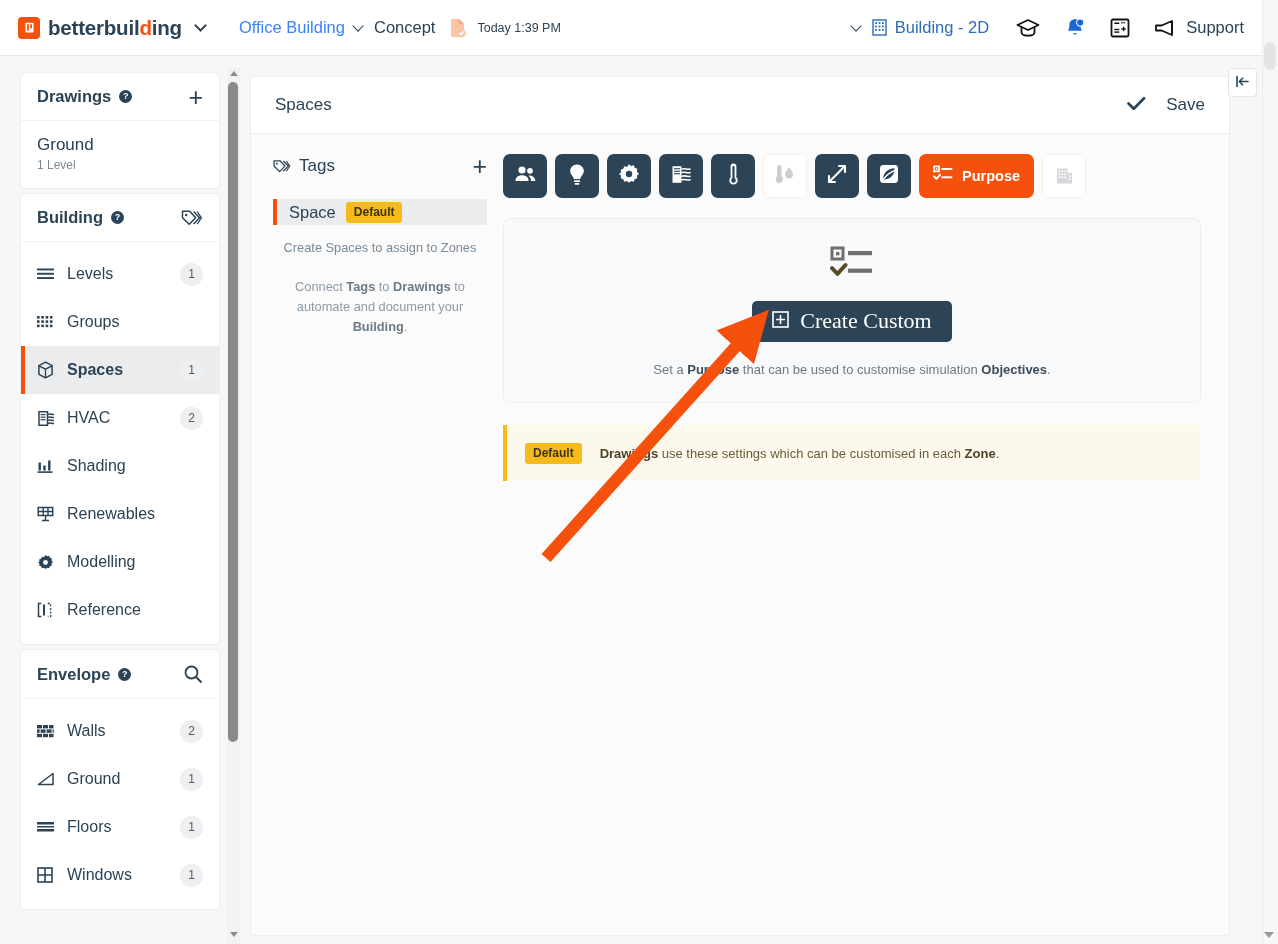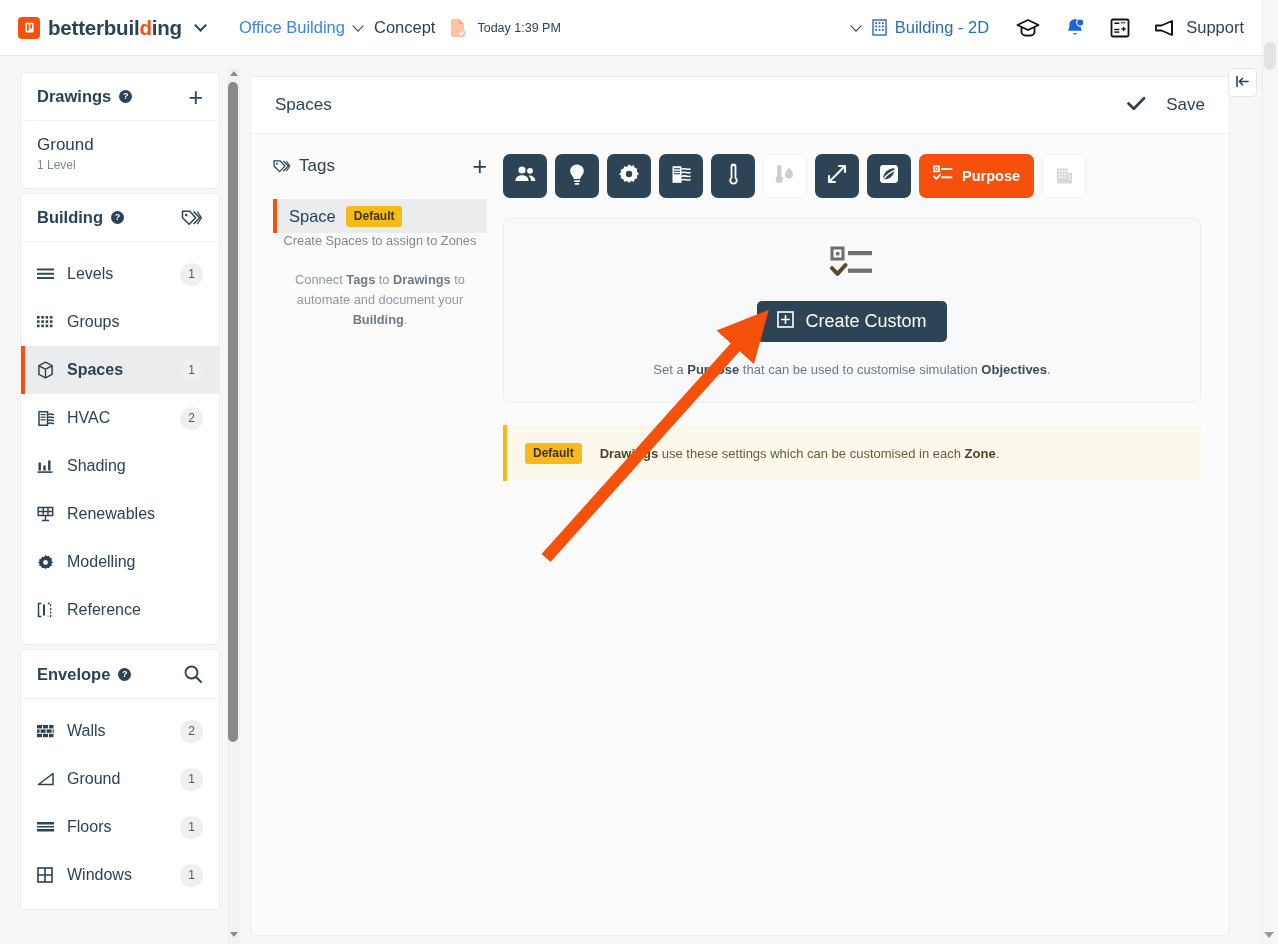--- a/index.html
+++ b/index.html
@@ -121,30 +121,30 @@
 
   .main-body { display: flex; padding: 0; height: 802px; }
 
   
   .tags-col { width: 252px; padding: 22px 16px 0 22px; flex-shrink: 0; }
   .tags-head { display: flex; align-items: center; }
   .tags-head .t { font-size: 17px; color: #2a4356; margin-left: 8px; }
   .tags-head .plus { margin-left: auto; font-size: 25px; color: #2a4356; font-weight: 300; line-height: 16px; cursor: pointer; }
   .tag-row {
     margin-top: 23px; background: #ebecee; border-left: 4px solid #f5500c;
-    height: 34px; display: flex; align-items: center; padding: 0 12px;
+    height: 26px; display: flex; align-items: center; padding: 0 12px;
     cursor: pointer;
   }
   .tag-row .nm { font-size: 16.5px; color: #2a4356; }
   .pill-default {
     margin-left: 10px; background: #f6bb1b; color: #3d3320; font-size: 12px;
     border-radius: 3px; padding: 3px 8px 4px 8px; font-weight: 600;
   }
   .tag-sub {
-    margin-top: 0; text-align: center; font-size: 12.8px; color: #7b8a97;
+    margin-top: 15px; text-align: center; font-size: 12.8px; color: #7b8a97;
   }
   .tag-hint {
     margin-top: 22px; text-align: center; font-size: 12.8px; color: #8d9aa6;
     line-height: 1.55;
   }
   .tag-hint b { color: #6d7b88; }
 
   
   .content-col { flex: 1; padding: 20px 28px 0 0; }
   .toolbar { display: flex; gap: 8px; align-items: center; }
@@ -162,21 +162,21 @@
     border: 1px solid #eceef0; border-radius: 7px;
     display: flex; flex-direction: column; align-items: center;
     justify-content: center; gap: 0;
   }
   .empty-icon { margin-bottom: 16px; }
   .create-btn {
     background: #2c4456; border-radius: 5px; height: 41px;
     display: flex; align-items: center; gap: 11px; padding: 0 20px;
     cursor: pointer;
   }
-  .create-btn .t { color: #fff; font-size: 18px; }
+  .create-btn .t { color: #fff; font-size: 22px; font-family: Liberation Serif, serif; }
   .empty-note { margin-top: 20px; font-size: 13px; color: #6d7b88; }
   .empty-note b { color: #3d4c59; }
 
   .banner {
     margin-top: 22px; background: #fdf8ec; border-left: 4px solid #f6bb1b;
     height: 56px; display: flex; align-items: center; padding: 0 18px;
     border-radius: 0 3px 3px 0;
   }
   .banner .pill-default { margin-left: 0; }
   .banner .msg { margin-left: 18px; font-size: 13px; color: #6a5c38; }

